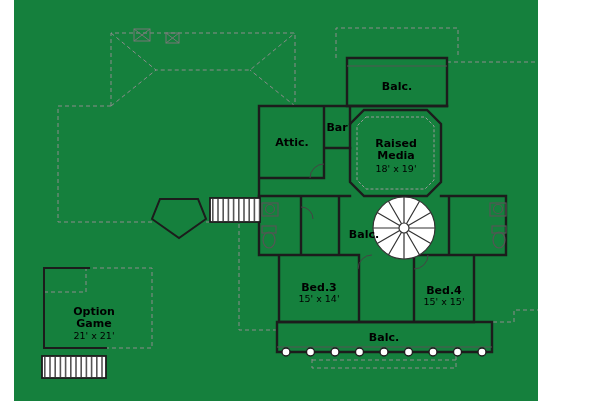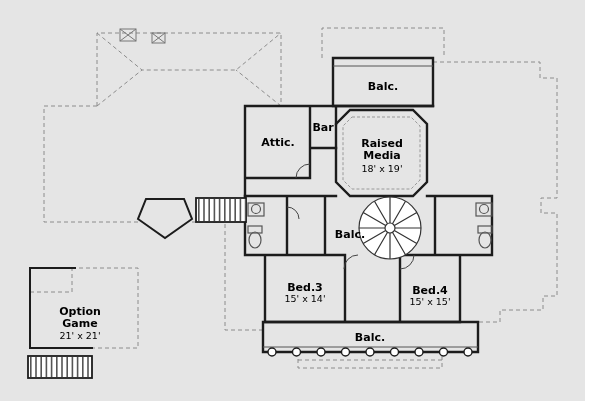--- a/index.html
+++ b/index.html
@@ -3,24 +3,25 @@
 <meta charset="utf-8">
 <style>
   html, body {
     margin: 0;
     padding: 0;
     background: #ffffff;
     font-family: "DejaVu Sans", "Liberation Sans", sans-serif;
   }
   .plan-container {
     position: relative;
-    width: 585px;
+    width: 524px;
     height: 401px;
-    background: #e5e5e5;
+    background: #15803d;
     overflow: hidden;
+    margin-left: 14px;
   }
   svg { display: block; }
   text.room-name {
     font-family: "DejaVu Sans", "Liberation Sans", sans-serif;
     font-size: 11px;
     font-weight: bold;
     fill: #000000;
     text-anchor: middle;
   }
   text.room-dims {

